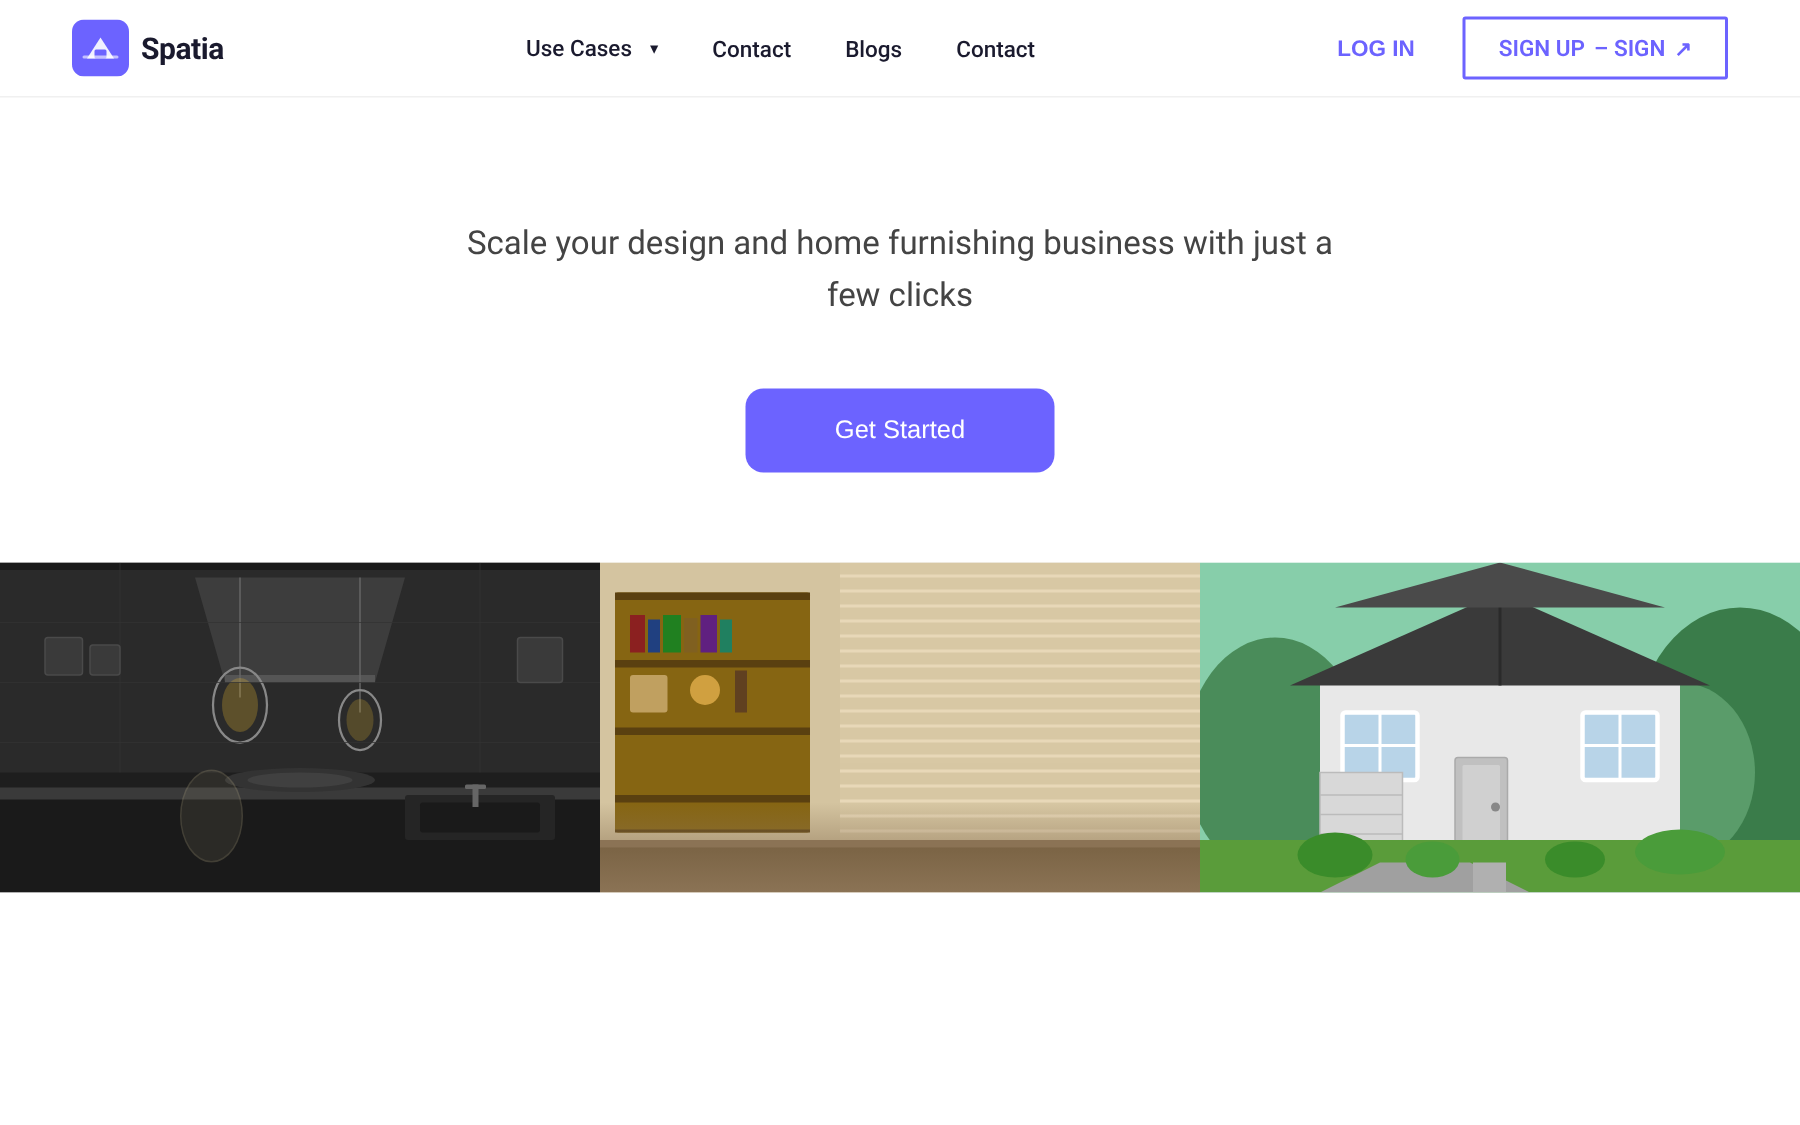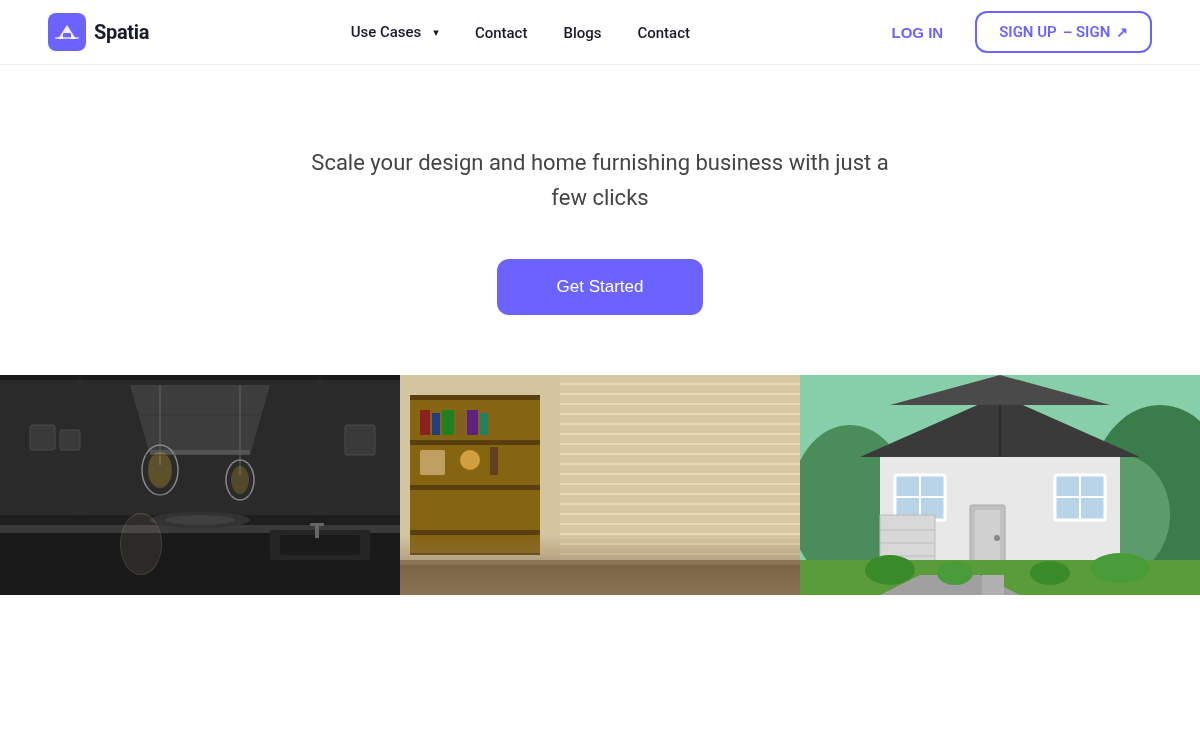--- a/index.html
+++ b/index.html
@@ -90,21 +90,21 @@
       cursor: pointer;
       text-decoration: none;
     }
 
     .signup-btn {
       display: flex;
       align-items: center;
       gap: 6px;
       padding: 10px 22px;
       border: 2px solid #6c63ff;
-      border-radius: 12px;
+      border-radius: 2px;
       background: #fff;
       color: #6c63ff;
       font-size: 15px;
       font-weight: 600;
       cursor: pointer;
       text-decoration: none;
     }
 
     .arrow-icon {
       font-size: 14px;

